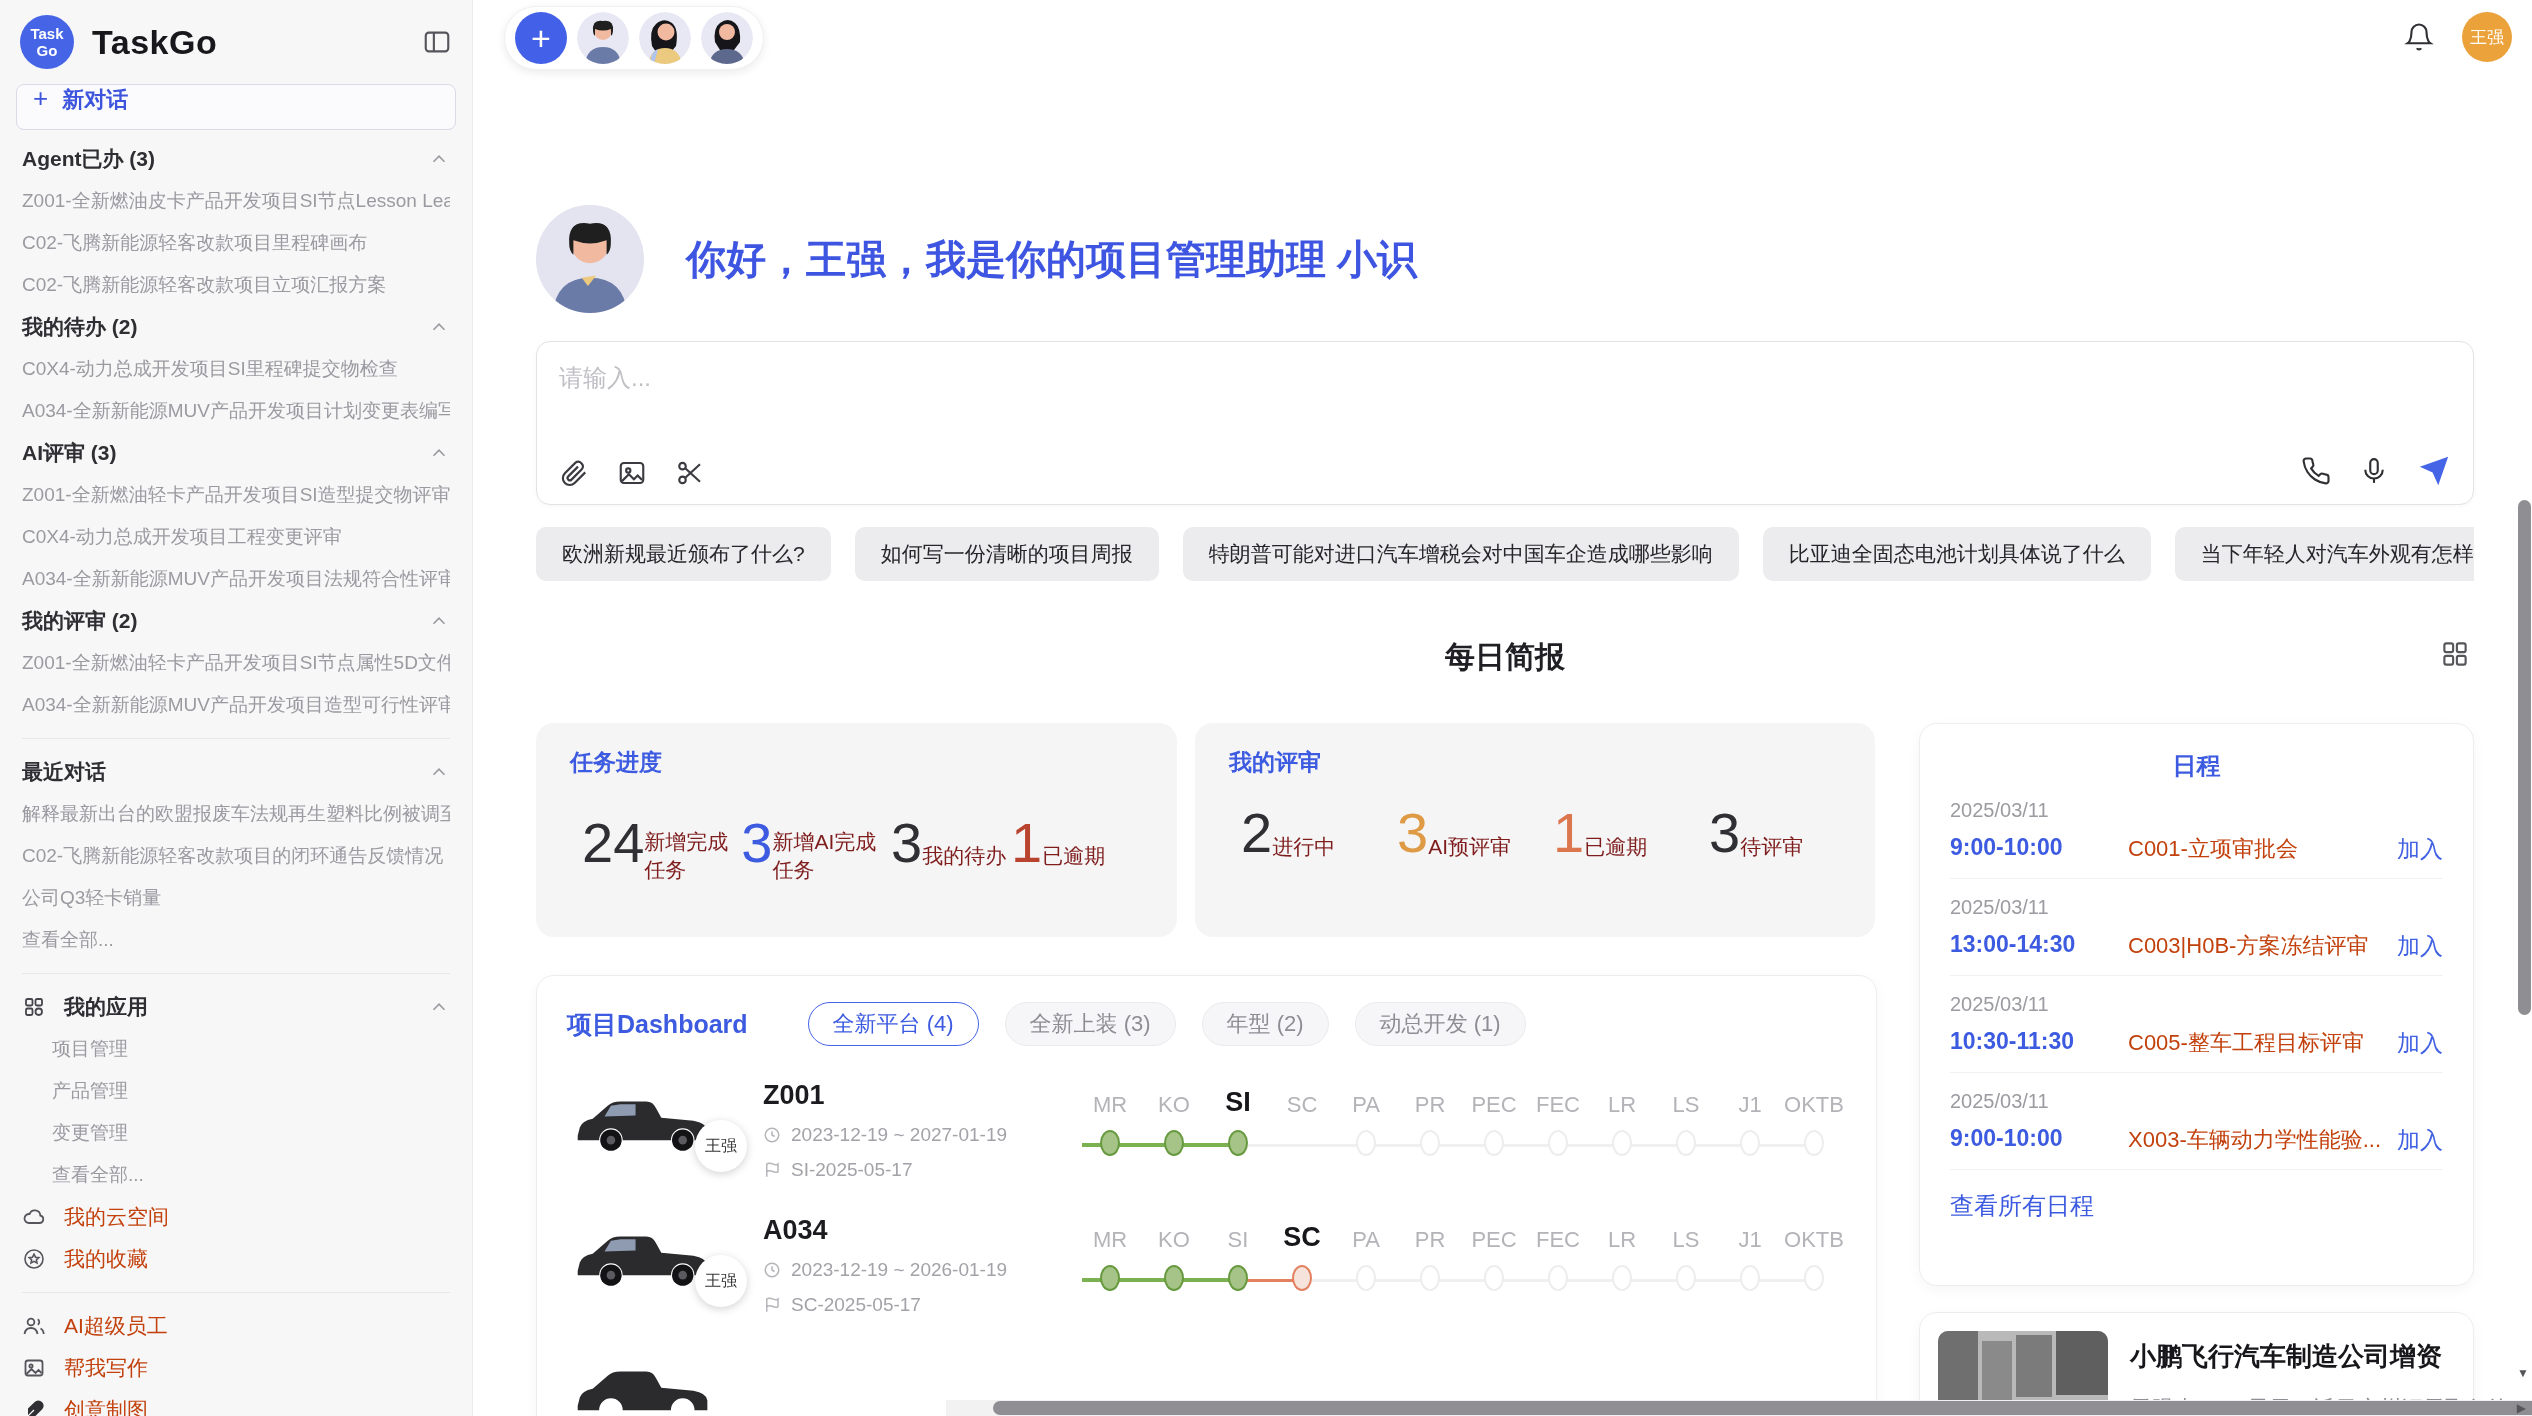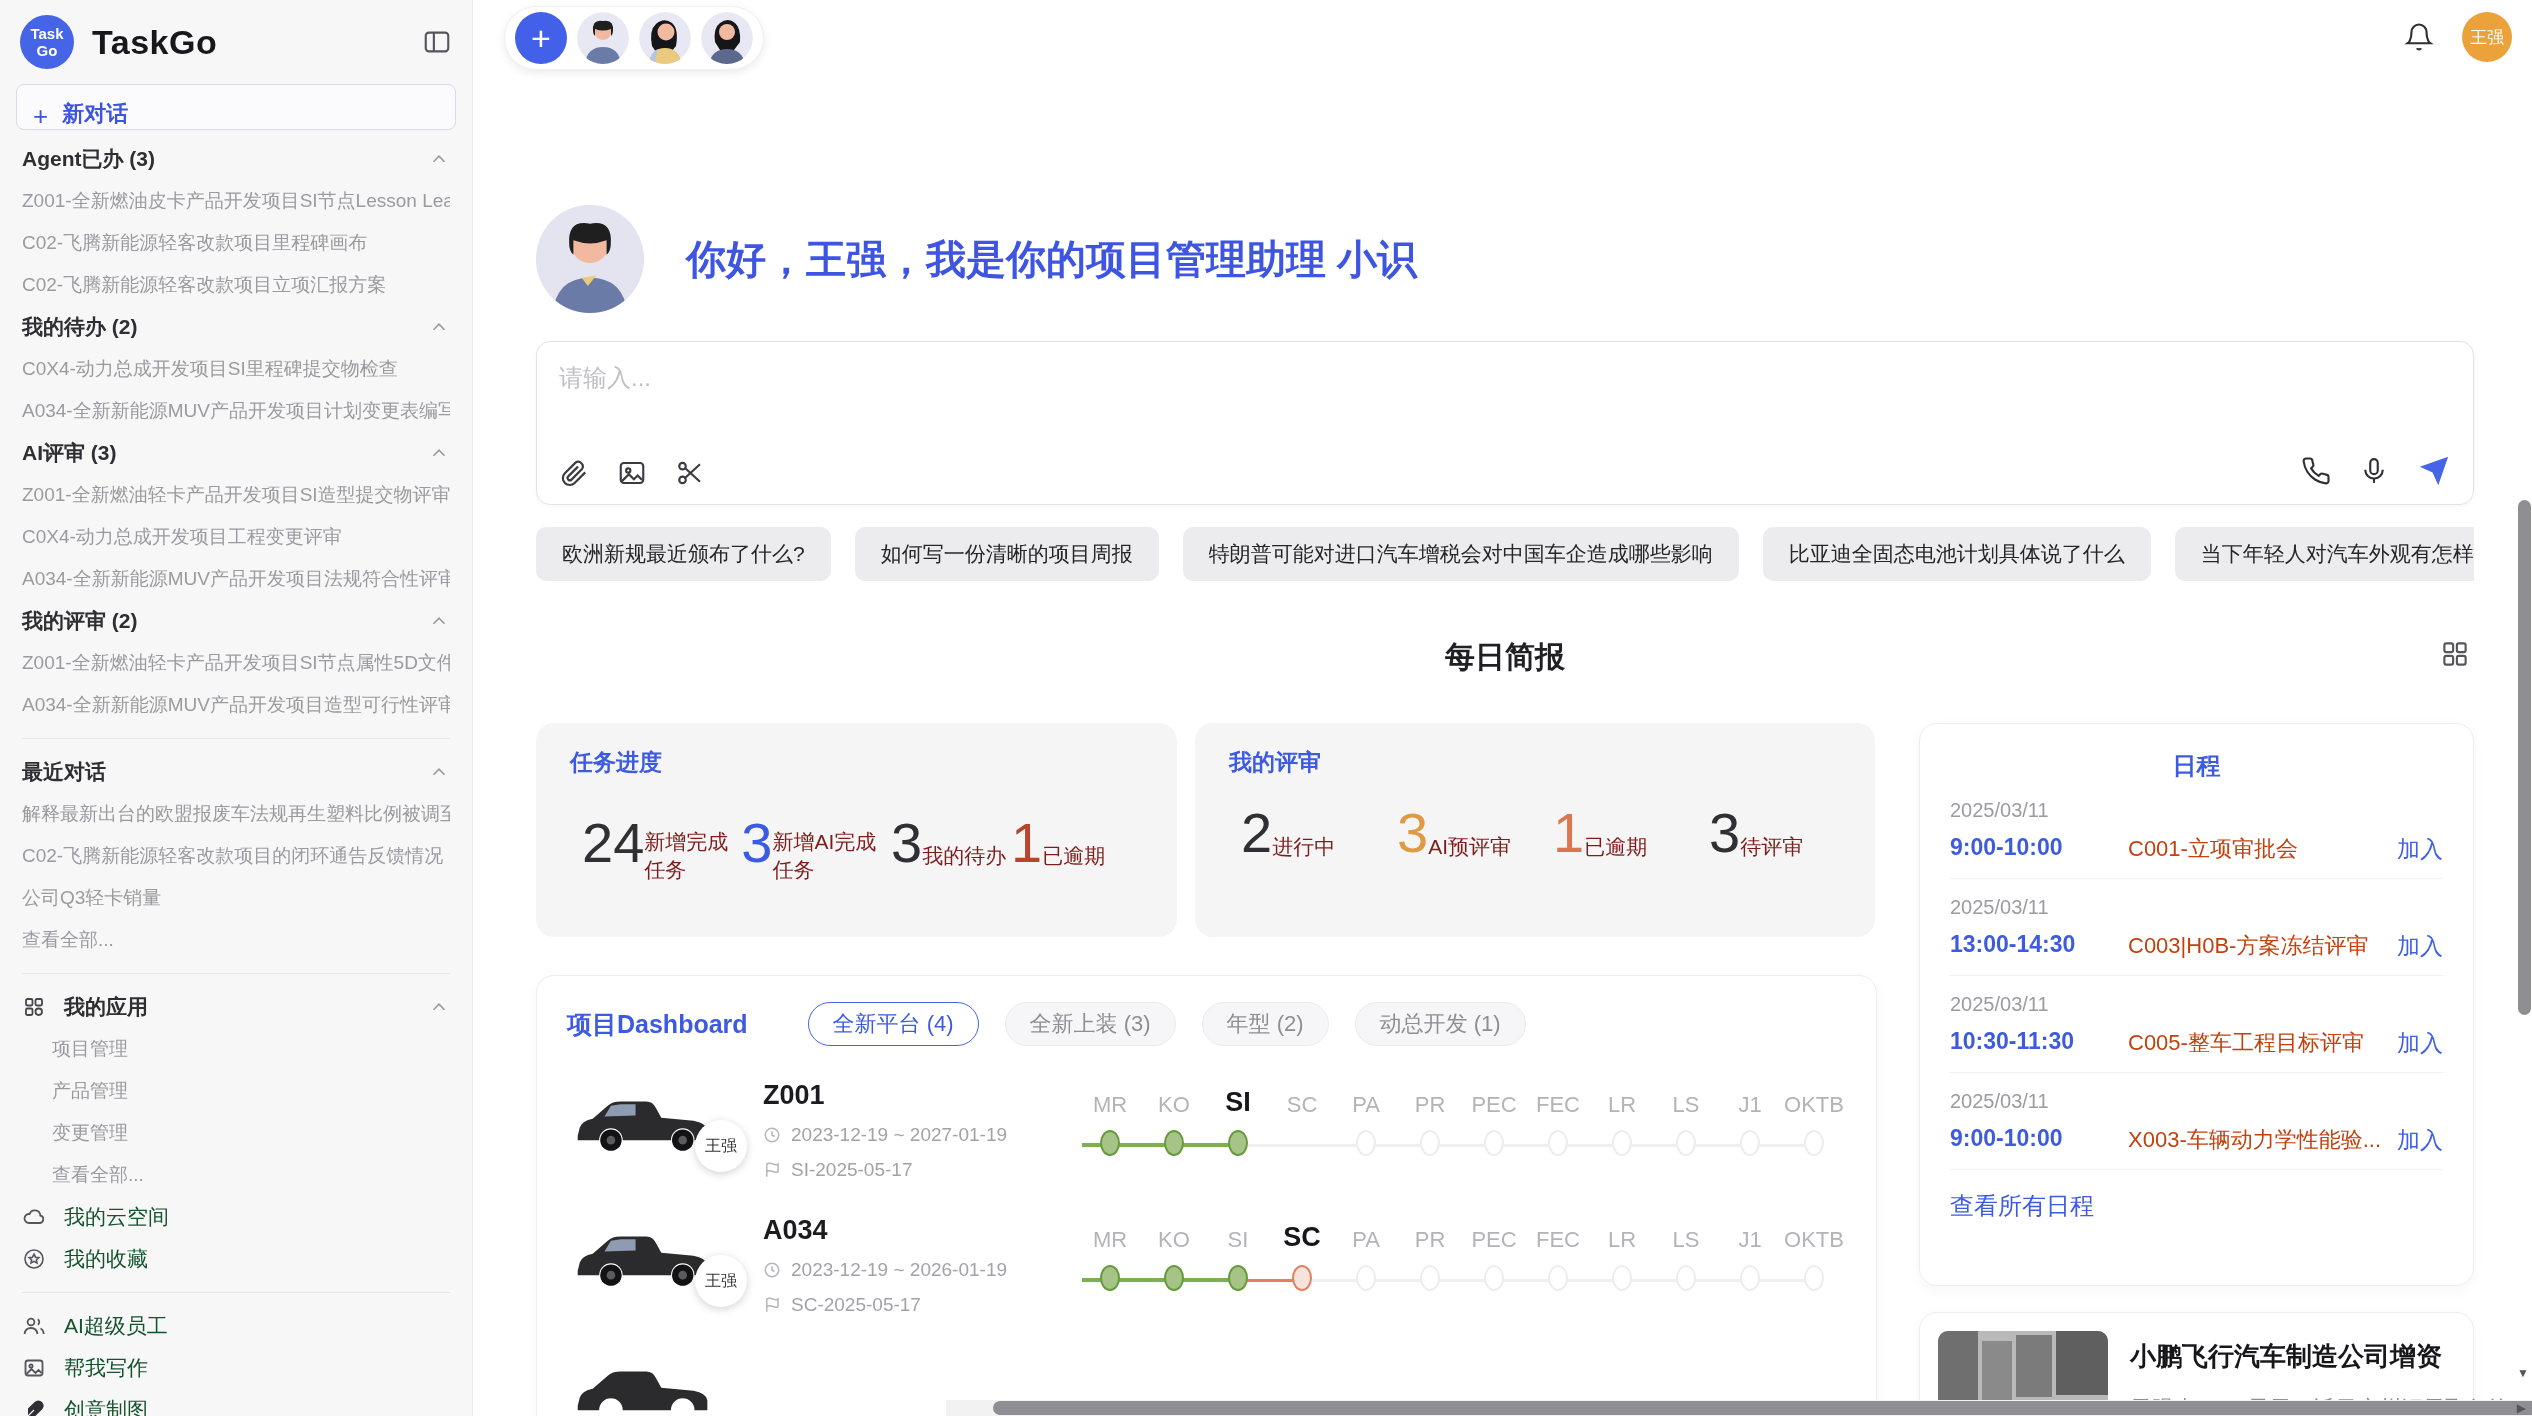--- a/index.html
+++ b/index.html
@@ -5,30 +5,30 @@
   *{box-sizing:border-box;margin:0;padding:0}
   html,body{width:2532px;height:1416px;overflow:hidden}
   body{display:flex;font-family:"Liberation Sans","DejaVu Sans",sans-serif;background:#fff;color:#333}
 
   
   .sidebar{width:473px;min-width:473px;height:100%;background:#f7f7f8;border-right:1px solid #ebebec;padding-top:10px;overflow:hidden}
   .logo-row{display:flex;align-items:center;padding:0 20px;height:64px}
   .logo-badge{width:54px;height:54px;border-radius:50%;background:#4565E6;color:#fff;display:flex;flex-direction:column;align-items:center;justify-content:center;font-size:15px;line-height:17px;font-weight:700}
   .app-title{font-size:34px;font-weight:700;color:#17171c;margin-left:18px;letter-spacing:.5px}
   .collapse-btn{margin-left:auto;display:flex;cursor:pointer}
-  .new-chat{margin:10px 16px 0;height:46px;border:1px solid #d9dbe8;border-radius:8px;background:#fbfbfe;display:flex;align-items:flex-end;padding:0 16px;color:#3D55DC;font-size:22px;font-weight:600;cursor:pointer}
+  .new-chat{margin:10px 16px 0;height:46px;border:1px solid #d9dbe8;border-radius:8px;background:#fbfbfe;display:flex;align-items:flex-start;padding:0 16px;color:#3D55DC;font-size:22px;font-weight:600;cursor:pointer}
   .new-chat .plus{font-size:26px;margin-right:14px;font-weight:400;line-height:1}
   .plus::before{content:"+"}
   .side-scroll{padding:8px 22px 0}
   .s-header{height:42px;display:flex;align-items:center;font-size:21px;color:#2e2e33;font-weight:600}
   .s-header .chev{margin-left:auto;display:flex}
   .s-item{height:42px;line-height:42px;font-size:19px;color:#9a9aa0;white-space:nowrap;overflow:hidden;cursor:pointer}
   .s-divider{border-top:1px solid #e7e7ea;margin:12px 0}
   .sub{padding-left:30px}
-  .s-link{height:42px;display:flex;align-items:center;font-size:21px;color:#14532d;gap:16px;cursor:pointer}
+  .s-link{height:42px;display:flex;align-items:center;font-size:21px;color:#c2410c;gap:16px;cursor:pointer}
   .s-link .ic{width:26px;display:flex;color:#55555c}
   .s-header .ic{width:26px;display:flex;color:#55555c;margin-right:16px}
 
   
   main{flex:1;position:relative;overflow:hidden;background:#fff}
   .flow{padding:0 58px 0 63px}
 
   .topbar-pill{position:absolute;left:31px;top:6px;display:flex;align-items:center;gap:10px;background:#fff;border:1px solid #f0f0f2;border-radius:40px;box-shadow:0 3px 10px rgba(0,0,0,.08);padding:5px 10px;height:64px;z-index:5}
   .tb-circle{width:52px;height:52px;border-radius:50%;overflow:hidden;flex:none;cursor:pointer}
   .tb-add{background:#4361E8;color:#fff;display:flex;align-items:center;justify-content:center;font-size:34px;font-weight:300}

